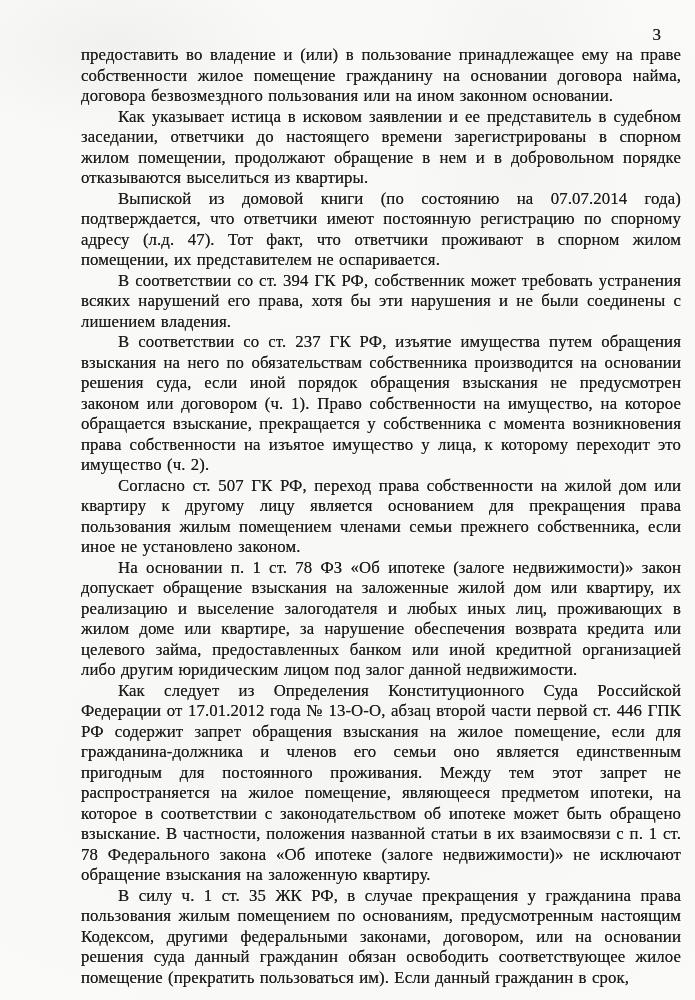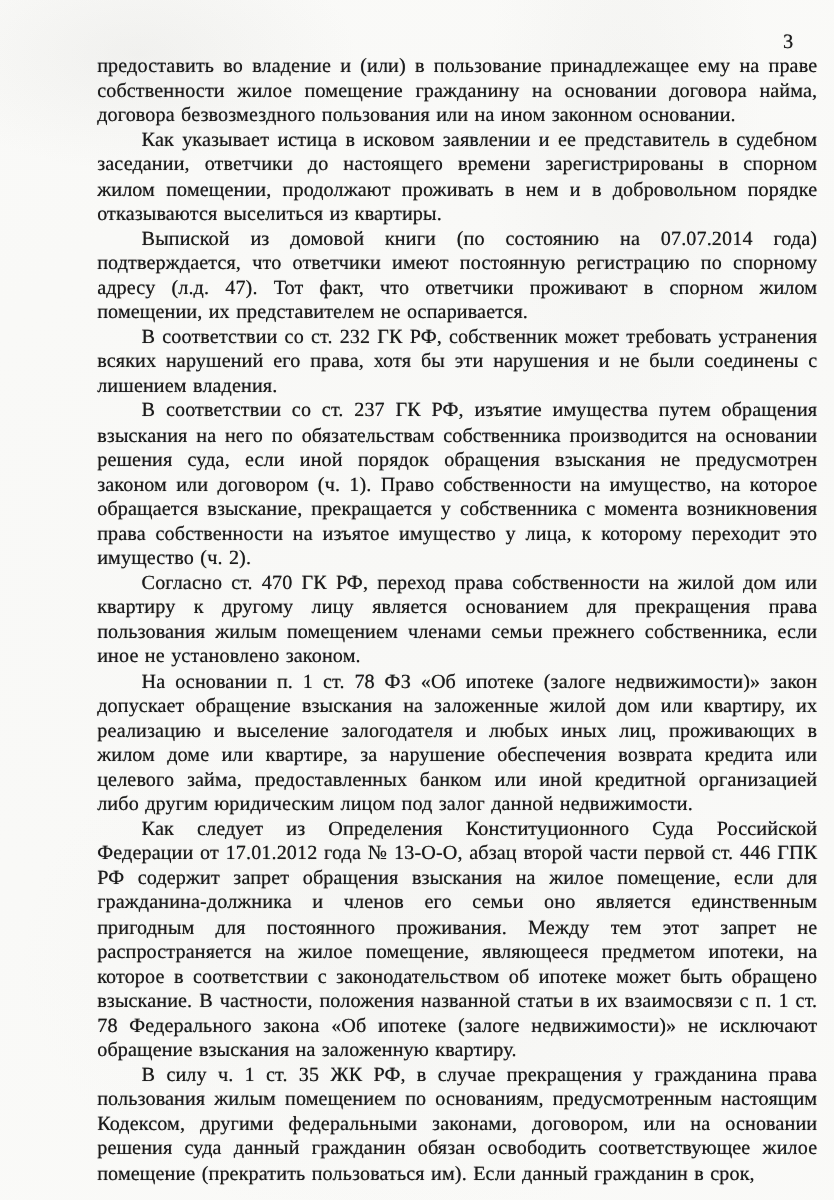--- a/index.html
+++ b/index.html
@@ -57,22 +57,22 @@
   }
 </style>
 </head>
 <body>
 
 <div class="paper">
   <div class="page-number">3</div>
 
   <div class="text-block">
     <p class="para no-indent">предоставить во владение и (или) в пользование принадлежащее ему на праве собственности жилое помещение гражданину на основании договора найма, договора безвозмездного пользования или на ином законном основании.</p>
-    <p class="para">Как указывает истица в исковом заявлении и ее представитель в судебном заседании, ответчики до настоящего времени зарегистрированы в спорном жилом помещении, продолжают проживать в нем и в добровольном порядке отказываются выселиться из квартиры.</p>
+    <p class="para">Как указывает истица в исковом заявлении и ее представитель в судебном заседании, ответчики до настоящего времени зарегистрированы в спорном жилом помещении, продолжают обращение в нем и в добровольном порядке отказываются выселиться из квартиры.</p>
     <p class="para">Выпиской из домовой книги (по состоянию на 07.07.2014 года) подтверждается, что ответчики имеют постоянную регистрацию по спорному адресу (л.д. 47). Тот факт, что ответчики проживают в спорном жилом помещении, их представителем не оспаривается.</p>
-    <p class="para">В соответствии со ст. 232 ГК РФ, собственник может требовать устранения всяких нарушений его права, хотя бы эти нарушения и не были соединены с лишением владения.</p>
+    <p class="para">В соответствии со ст. 394 ГК РФ, собственник может требовать устранения всяких нарушений его права, хотя бы эти нарушения и не были соединены с лишением владения.</p>
     <p class="para">В соответствии со ст. 237 ГК РФ, изъятие имущества путем обращения взыскания на него по обязательствам собственника производится на основании решения суда, если иной порядок обращения взыскания не предусмотрен законом или договором (ч. 1). Право собственности на имущество, на которое обращается взыскание, прекращается у собственника с момента возникновения права собственности на изъятое имущество у лица, к которому переходит это имущество (ч. 2).</p>
-    <p class="para">Согласно ст. 470 ГК РФ, переход права собственности на жилой дом или квартиру к другому лицу является основанием для прекращения права пользования жилым помещением членами семьи прежнего собственника, если иное не установлено законом.</p>
+    <p class="para">Согласно ст. 507 ГК РФ, переход права собственности на жилой дом или квартиру к другому лицу является основанием для прекращения права пользования жилым помещением членами семьи прежнего собственника, если иное не установлено законом.</p>
     <p class="para">На основании п. 1 ст. 78 ФЗ «Об ипотеке (залоге недвижимости)» закон допускает обращение взыскания на заложенные жилой дом или квартиру, их реализацию и выселение залогодателя и любых иных лиц, проживающих в жилом доме или квартире, за нарушение обеспечения возврата кредита или целевого займа, предоставленных банком или иной кредитной организацией либо другим юридическим лицом под залог данной недвижимости.</p>
     <p class="para">Как следует из Определения Конституционного Суда Российской Федерации от 17.01.2012 года № 13-О-О, абзац второй части первой ст. 446 ГПК РФ содержит запрет обращения взыскания на жилое помещение, если для гражданина-должника и членов его семьи оно является единственным пригодным для постоянного проживания. Между тем этот запрет не распространяется на жилое помещение, являющееся предметом ипотеки, на которое в соответствии с законодательством об ипотеке может быть обращено взыскание. В частности, положения названной статьи в их взаимосвязи с п. 1 ст. 78 Федерального закона «Об ипотеке (залоге недвижимости)» не исключают обращение взыскания на заложенную квартиру.</p>
     <p class="para">В силу ч. 1 ст. 35 ЖК РФ, в случае прекращения у гражданина права пользования жилым помещением по основаниям, предусмотренным настоящим Кодексом, другими федеральными законами, договором, или на основании решения суда данный гражданин обязан освободить соответствующее жилое помещение (прекратить пользоваться им). Если данный гражданин в срок,</p>
   </div>
 </div>
 
 </body></html>

